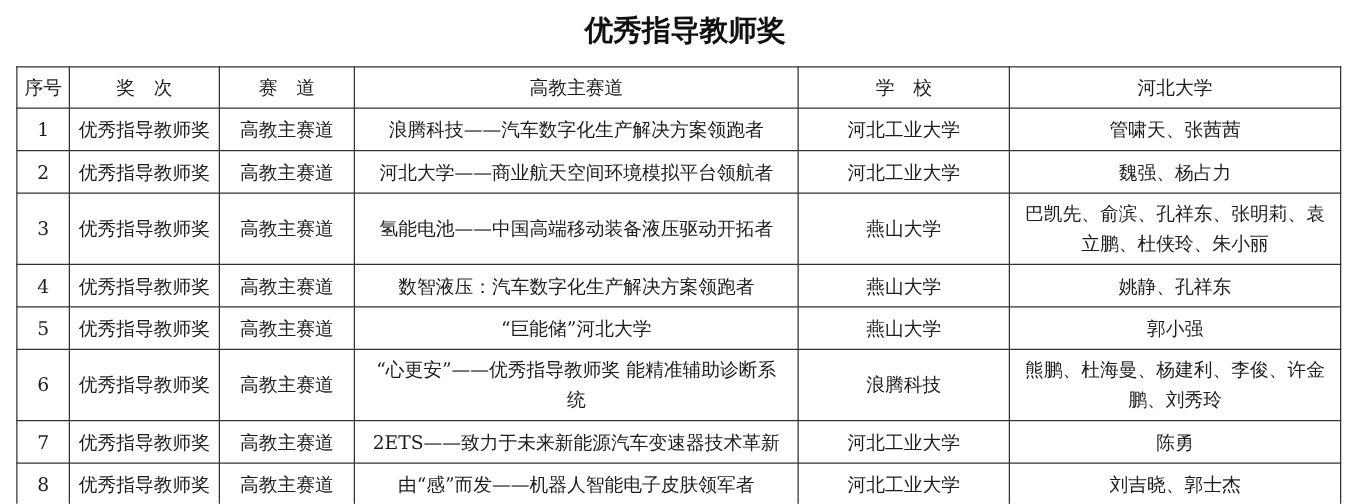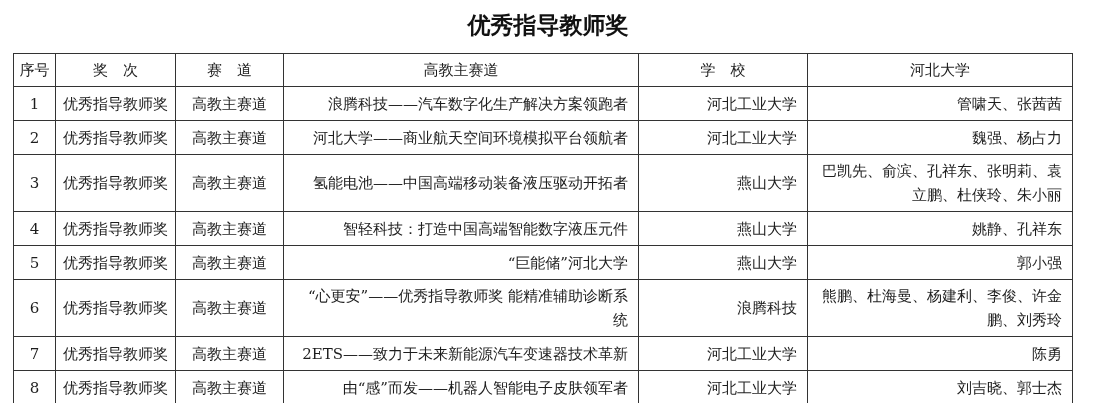--- a/index.html
+++ b/index.html
@@ -45,21 +45,21 @@
   }
   .award-table thead th {
     font-weight: 400;
     height: 33px;
     text-align: center;
     padding: 2px 2px;
   }
   .award-table td { height: 34px; }
   .award-table td.center { text-align: center; }
   .award-table td.left {
-    text-align: right;
+    text-align: center;
     padding: 4px 10px;
   }
 </style>
 </head>
 <body>
 
 <div class="page">
   <h1 class="page-title">优秀指导教师奖</h1>
 
   <table class="award-table">
@@ -103,21 +103,21 @@
           <td class="center">优秀指导教师奖</td>
           <td class="center">高教主赛道</td>
           <td class="left">氢能电池——中国高端移动装备液压驱动开拓者</td>
           <td class="left">燕山大学</td>
           <td class="left">巴凯先、俞滨、孔祥东、张明莉、袁立鹏、杜侠玲、朱小丽</td>
         </tr>
         <tr>
           <td class="center">4</td>
           <td class="center">优秀指导教师奖</td>
           <td class="center">高教主赛道</td>
-          <td class="left">智轻科技：打造中国高端智能数字液压元件</td>
+          <td class="left">数智液压：汽车数字化生产解决方案领跑者</td>
           <td class="left">燕山大学</td>
           <td class="left">姚静、孔祥东</td>
         </tr>
         <tr>
           <td class="center">5</td>
           <td class="center">优秀指导教师奖</td>
           <td class="center">高教主赛道</td>
           <td class="left">“巨能储”河北大学</td>
           <td class="left">燕山大学</td>
           <td class="left">郭小强</td>

